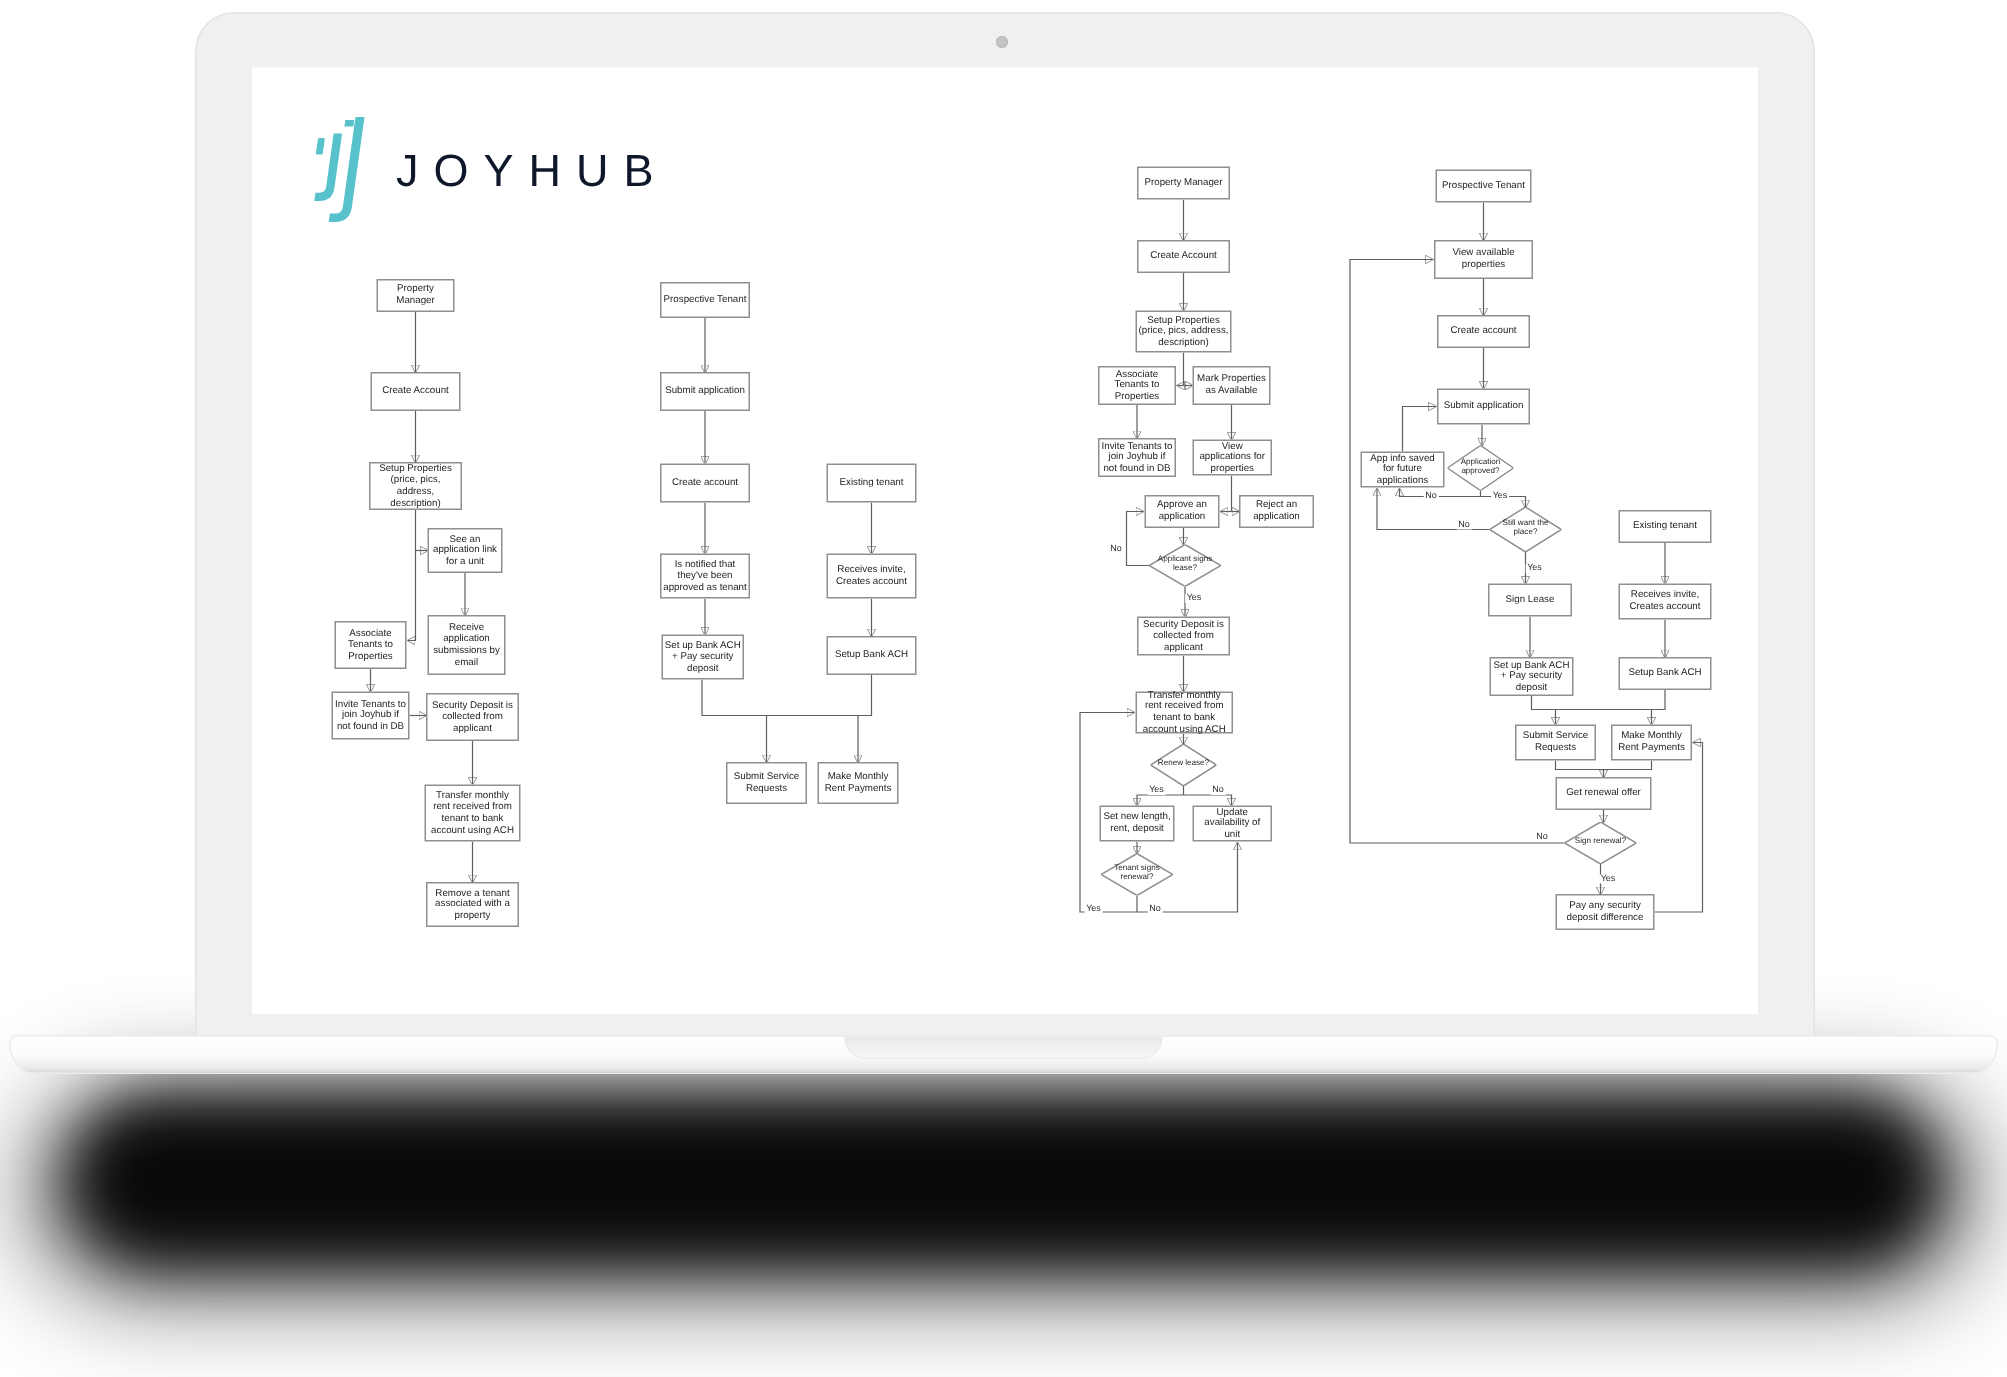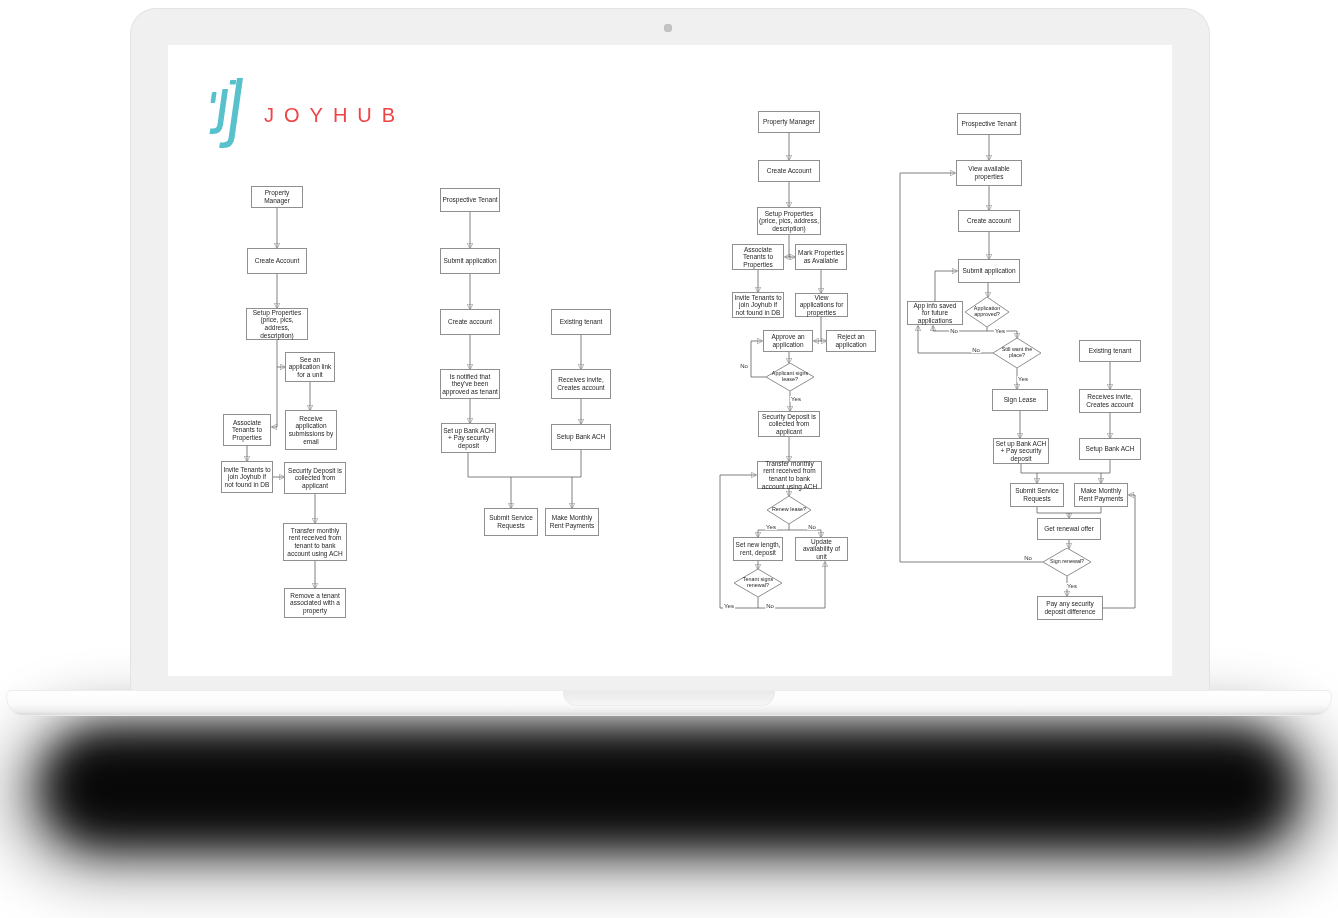--- a/index.html
+++ b/index.html
@@ -22,21 +22,21 @@
     background:linear-gradient(180deg,#e9e9ea,#f7f7f7);border-radius:0 0 14px 14px;
     box-shadow:inset 0 -1px 1px rgba(0,0,0,0.05);}
   .shadow-soft{position:absolute;left:20px;top:724px;width:1298px;height:140px;background:#000;
     opacity:.6;border-radius:70px;filter:blur(34px);z-index:0;}
   .shadow-main{position:absolute;left:48px;top:732px;width:1242px;height:110px;background:#050505;
     opacity:.96;border-radius:56px;filter:blur(20px);z-index:1;}
 
   
   .brand{position:absolute;left:200px;top:78px;display:flex;align-items:center;z-index:5;}
   .brand svg{display:block;}
-  .brand-text{margin-left:18px;font-size:20px;letter-spacing:10px;color:#ef4444;font-weight:400;}
+  .brand-text{margin-left:18px;font-size:30px;letter-spacing:10px;color:#0f172a;font-weight:400;}
 
   
   .edges{position:absolute;left:0;top:0;width:1338px;height:918px;z-index:5;pointer-events:none;}
   .edges path{fill:none;stroke:#5f5f5f;stroke-width:0.8;}
   .fc-box{position:absolute;background:#fff;border:1px solid #8f8f8f;box-sizing:border-box;
     display:flex;align-items:center;justify-content:center;text-align:center;
     font-size:6.5px;line-height:1.18;color:#1f1f1f;padding:1px;z-index:6;}
   .fc-diamond{position:absolute;display:flex;align-items:center;justify-content:center;
     text-align:center;font-size:5.4px;line-height:1.1;color:#1f1f1f;z-index:6;}
   .fc-diamond .dshape{position:absolute;left:0;top:0;width:100%;height:100%;}

